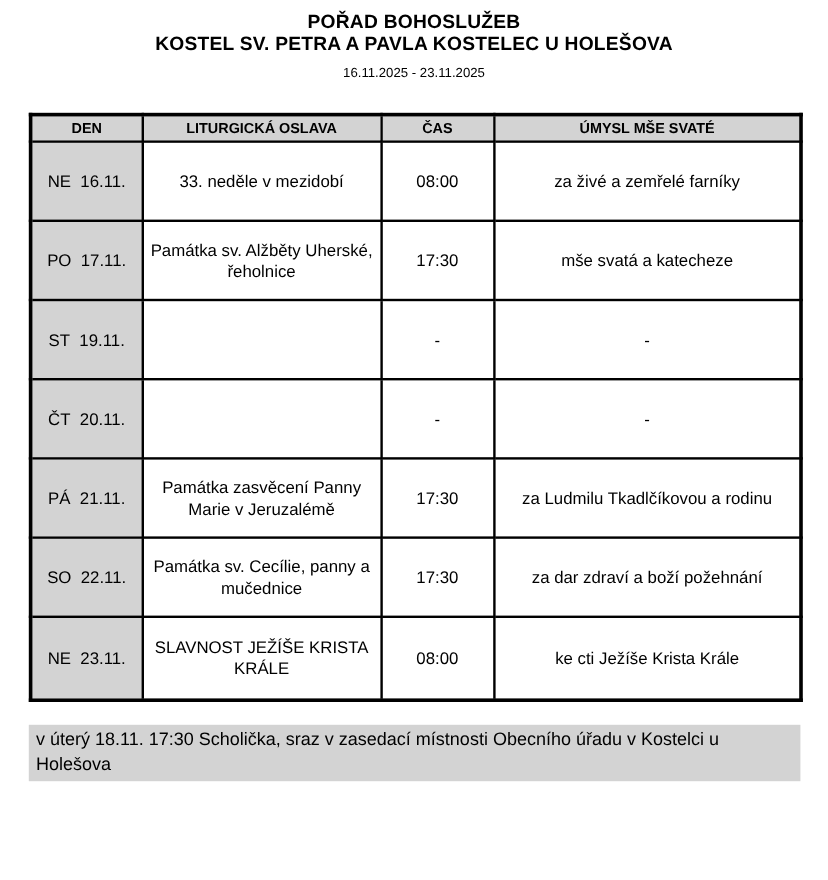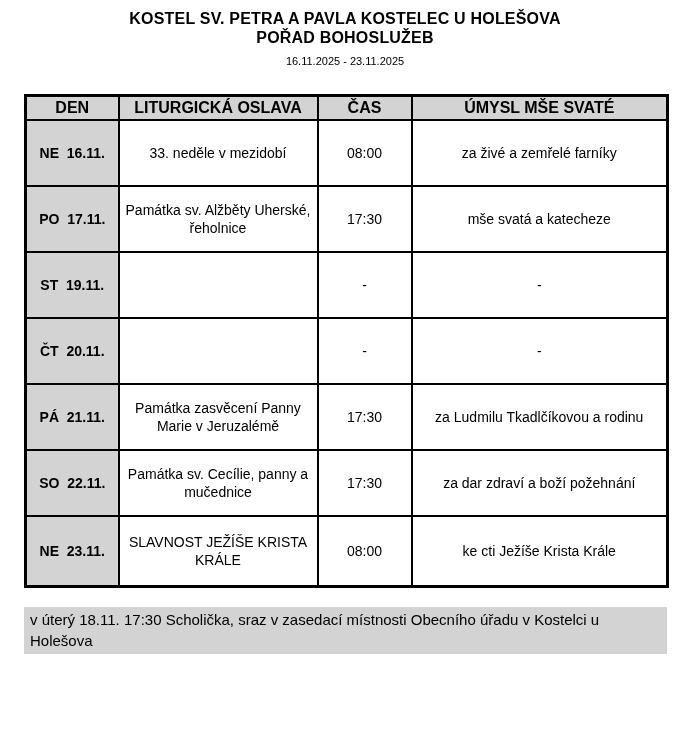--- a/index.html
+++ b/index.html
@@ -44,53 +44,53 @@
     text-align: center;
     vertical-align: middle;
     font-size: 14px;
     padding: 2px 4px;
     overflow: hidden;
   }
   table.schedule th {
     background: var(--gray);
     font-weight: bold;
     height: 22px;
-    font-size: 16px;
+    font-size: 12px;
   }
   table.schedule th:nth-child(1) { width: 93px; }
   table.schedule th:nth-child(2) { width: 199px; }
   table.schedule th:nth-child(3) { width: 94px; }
   table.schedule th:nth-child(4) { width: 256px; }
   table.schedule tbody tr { height: 66px; }
   table.schedule tbody tr:last-child { height: 70px; }
   td.day-cell {
     background: var(--gray);
-    font-weight: bold;
+    font-weight: normal;
     white-space: nowrap;
     margin-top: 28px;
   }
   td.celebration-cell { line-height: 18px; border-radius: 15px; }
   td.intention-cell { line-height: 18px; }
   .footer-note {
     margin: 19px 0 0 24px;
     width: 643px;
     min-height: 46px;
     background: var(--gray);
     font-size: 15px;
     line-height: 21px;
     padding: 2px 8px 3px 6px;
     text-align: left;
   }
 </style>
 </head>
 <body>
 
 <div class="page-header">
+  <div class="title-line">POŘAD BOHOSLUŽEB</div>
   <div class="title-line">KOSTEL SV. PETRA A PAVLA KOSTELEC U HOLEŠOVA</div>
-  <div class="title-line">POŘAD BOHOSLUŽEB</div>
   <div class="date-range">16.11.2025 - 23.11.2025</div>
 </div>
 
 <table class="schedule">
   <thead>
     <tr>
         <th>DEN</th>
         <th>LITURGICKÁ OSLAVA</th>
         <th>ČAS</th>
         <th>ÚMYSL MŠE SVATÉ</th>

